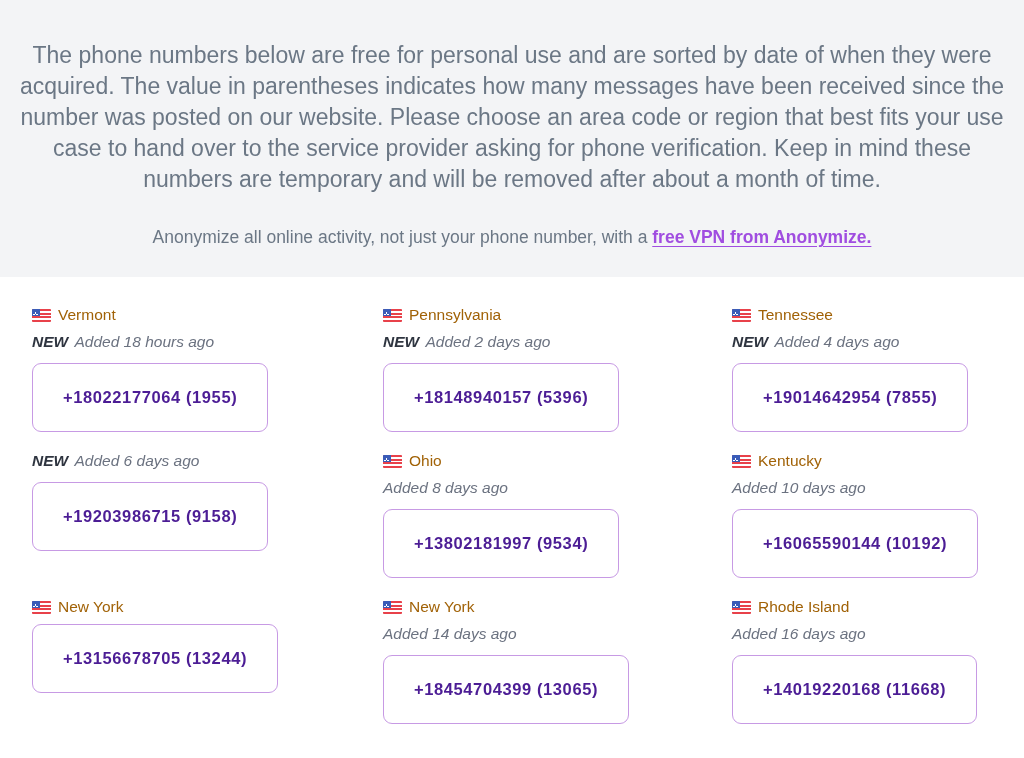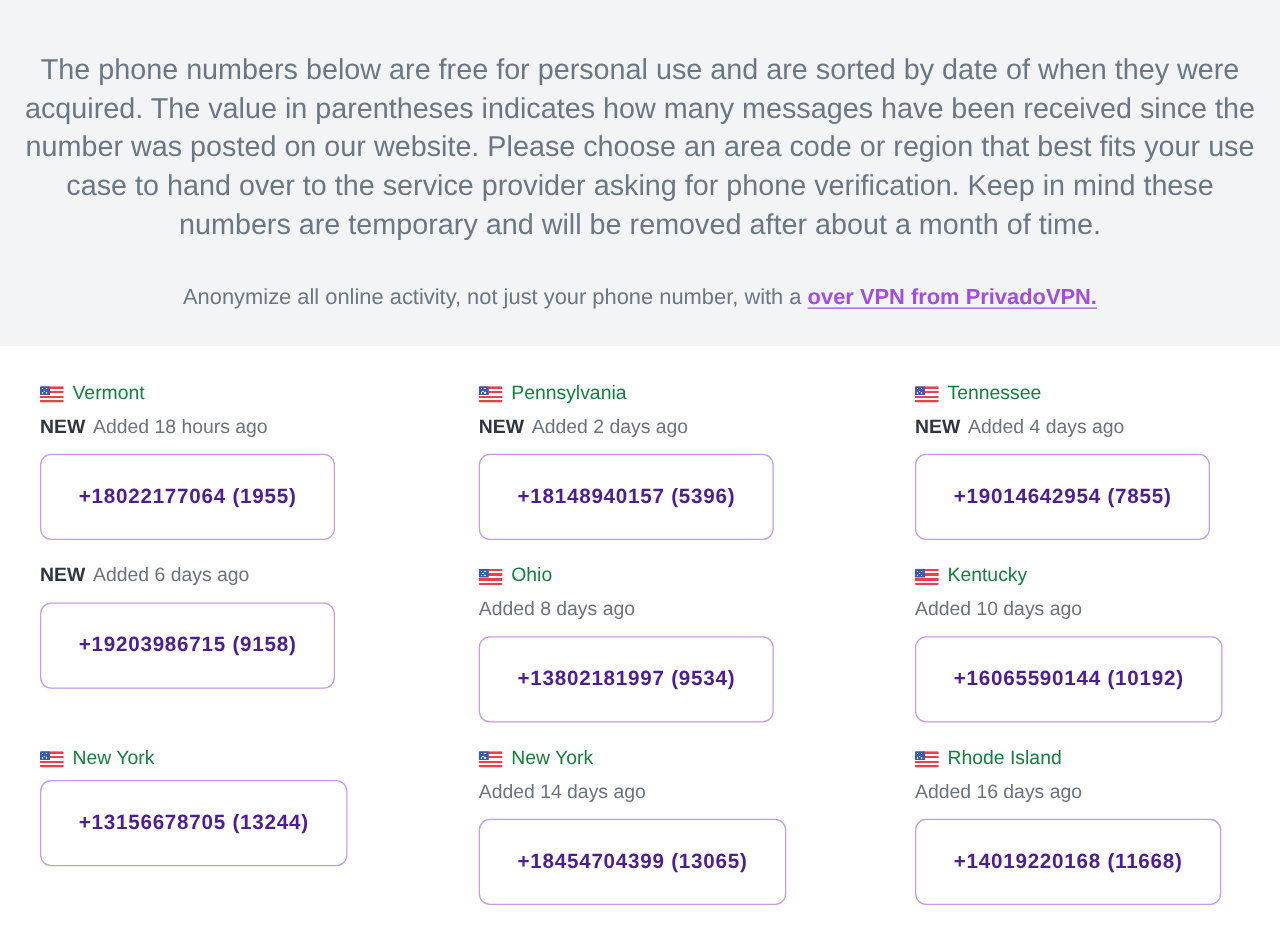--- a/index.html
+++ b/index.html
@@ -74,21 +74,21 @@
 
   .card {
     display: block;
   }
 
   .card-region {
     display: flex;
     align-items: center;
     gap: 7px;
     font-size: 15.5px;
-    color: #15803d;
+    color: #a16207;
     line-height: 20px;
     margin-bottom: 7px;
   }
 
   .flag-icon {
     display: inline-block;
     width: 19px;
     height: 13px;
     position: relative;
     border-radius: 1px;
@@ -125,20 +125,21 @@
       radial-gradient(circle 0.6px at 1px 4.4px, #fff 99%, transparent 100%),
       radial-gradient(circle 0.6px at 4px 4.4px, #fff 99%, transparent 100%);
   }
 
   .card-meta {
     font-size: 15.5px;
     line-height: 20px;
     color: #6b7280;
     margin-bottom: 11px;
     white-space: nowrap;
+    font-style: italic;
   }
   .card-meta .new-badge {
     color: #2f3540;
     font-weight: 700;
     margin-right: 2px;
   }
 
   .phone-button {
     display: inline-flex;
     align-items: center;
@@ -159,21 +160,21 @@
   }
 </style>
 </head>
 <body>
 
 <div class="header">
 
   <p class="intro">The phone numbers below are free for personal use and are sorted by date of when they were acquired. The value in parentheses indicates how many messages have been received since the number was posted on our website. Please choose an area code or region that best fits your use case to hand over to the service provider asking for phone verification. Keep in mind these numbers are temporary and will be removed after about a month of time.</p>
 
   <p class="vpn-line">
-    <span>Anonymize all online activity, not just your phone number, with a </span><a class="vpn-link">over VPN from PrivadoVPN.</a>
+    <span>Anonymize all online activity, not just your phone number, with a </span><a class="vpn-link">free VPN from Anonymize.</a>
   </p>
 </div>
 
 <div class="grid" id="grid">
   <div class="card">
     <div class="card-region">
       <span class="flag-icon">
         <span class="stripes"></span>
           <span class="canton"></span>
       </span>

